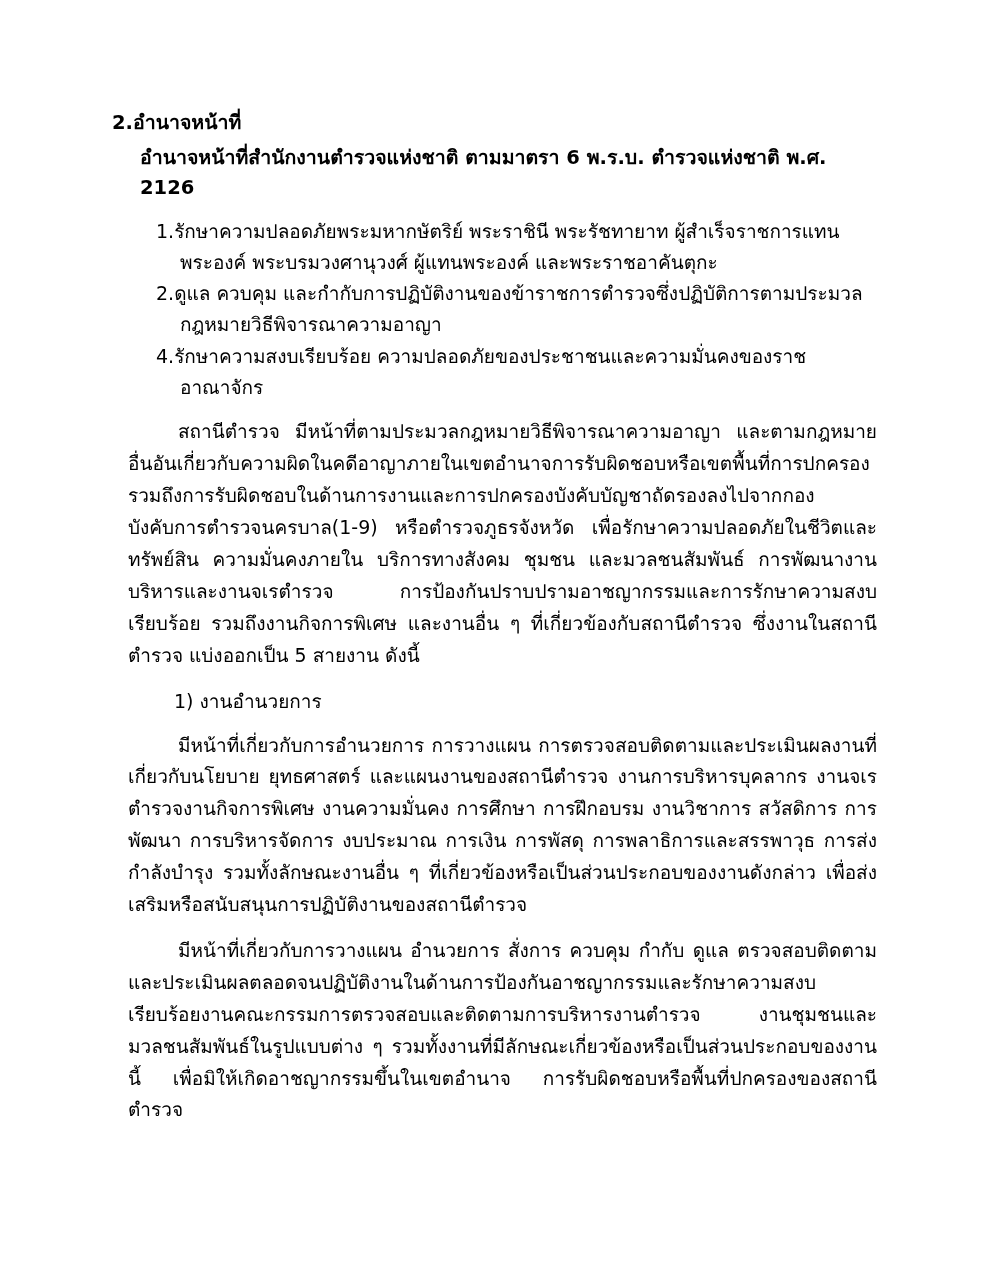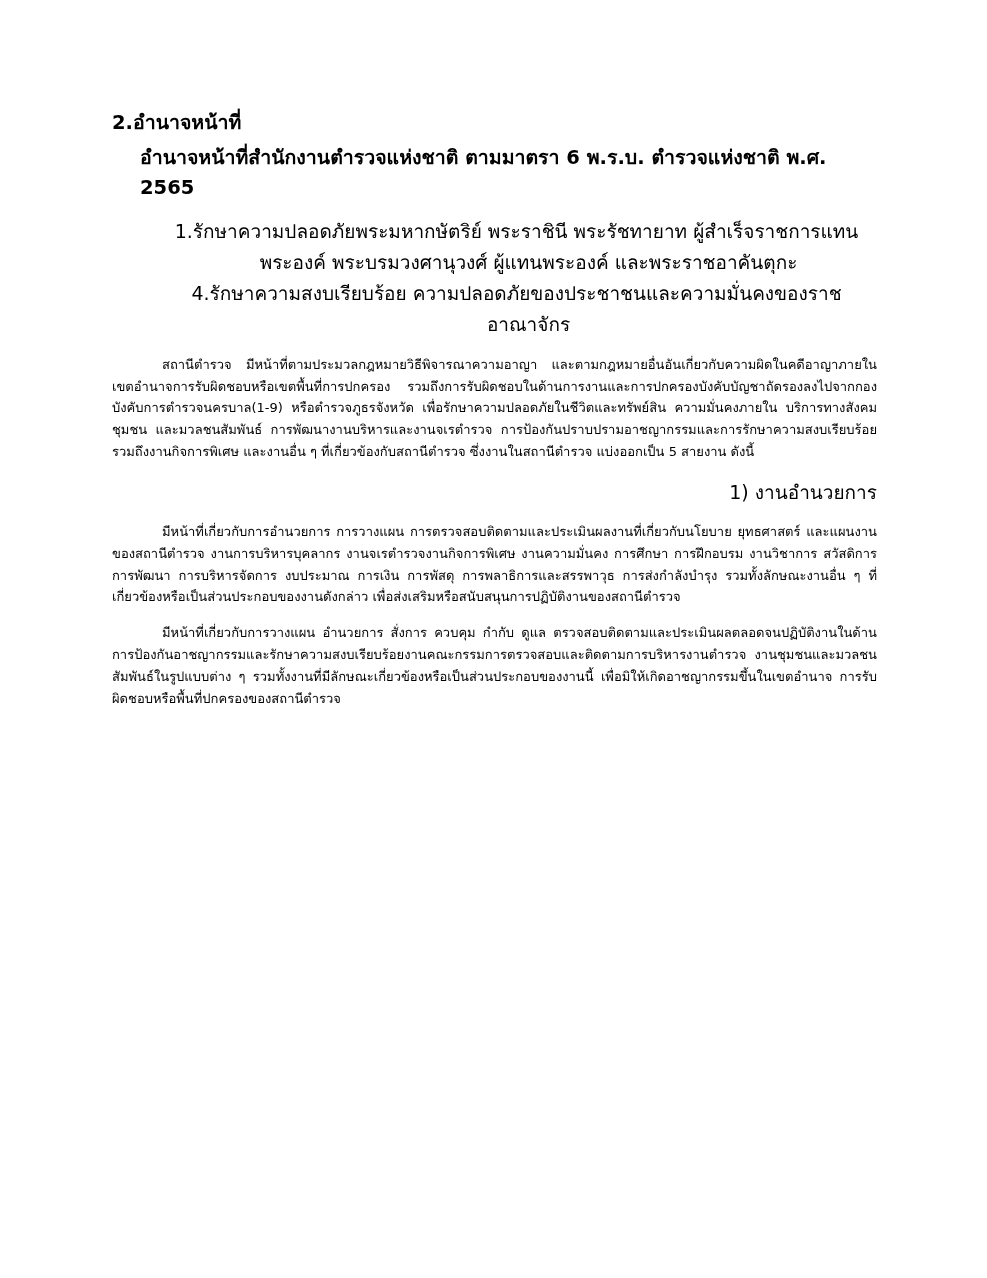--- a/index.html
+++ b/index.html
@@ -31,62 +31,61 @@
     font-size: 19.5px;
     font-weight: bold;
     line-height: 1.5;
     margin: 0 0 4px 0;
     padding-left: 28px;
   }
   ol.duties {
     list-style: none;
     margin: 14px 0 14px 0;
     padding: 0;
-    text-align: center;
   }
   ol.duties li {
     font-size: 19px;
     line-height: 1.62;
     padding-left: 68px;
     text-indent: -24px;
     margin-bottom: 1px;
   }
   ol.duties li .num {
     font-weight: normal;
   }
   p.body {
-    font-size: 13px;
+    font-size: 19px;
     line-height: 1.68;
-    margin: 0 0 14px 0;
+    margin: 0 0 14px 16px;
     text-align: justify;
     text-justify: inter-word;
     text-indent: 50px;
   }
   p.sub-head {
     font-size: 19px;
     line-height: 1.68;
     margin: 0 0 12px 0;
     text-indent: 62px;
-    text-align: right;
   }
   p.last {
     margin-bottom: 0;
   }
 </style>
 </head>
 <body>
 
 <div class="page">
 
   <h1 class="h-main">2.อำนาจหน้าที่</h1>
 
-  <h2 class="h-sub">อำนาจหน้าที่สำนักงานตำรวจแห่งชาติ ตามมาตรา 6 พ.ร.บ. ตำรวจแห่งชาติ พ.ศ. 2565</h2>
+  <h2 class="h-sub">อำนาจหน้าที่สำนักงานตำรวจแห่งชาติ ตามมาตรา 6 พ.ร.บ. ตำรวจแห่งชาติ พ.ศ. 2126</h2>
 
   <ol class="duties">
     <li><span class="num">1.</span><span>รักษาความปลอดภัยพระมหากษัตริย์ พระราชินี พระรัชทายาท ผู้สำเร็จราชการแทนพระองค์ พระบรมวงศานุวงศ์ ผู้แทนพระองค์ และพระราชอาคันตุกะ</span></li>
+    <li><span class="num">2.</span><span>ดูแล ควบคุม และกำกับการปฏิบัติงานของข้าราชการตำรวจซึ่งปฏิบัติการตามประมวลกฎหมายวิธีพิจารณาความอาญา</span></li>
     <li><span class="num">4.</span><span>รักษาความสงบเรียบร้อย ความปลอดภัยของประชาชนและความมั่นคงของราชอาณาจักร</span></li>
   </ol>
 
   <p class="body">สถานีตำรวจ มีหน้าที่ตามประมวลกฎหมายวิธีพิจารณาความอาญา และตามกฎหมายอื่นอันเกี่ยวกับความผิดในคดีอาญาภายในเขตอำนาจการรับผิดชอบหรือเขตพื้นที่การปกครอง รวมถึงการรับผิดชอบในด้านการงานและการปกครองบังคับบัญชาถัดรองลงไปจากกองบังคับการตำรวจนครบาล(1-9) หรือตำรวจภูธรจังหวัด เพื่อรักษาความปลอดภัยในชีวิตและทรัพย์สิน ความมั่นคงภายใน บริการทางสังคม ชุมชน และมวลชนสัมพันธ์ การพัฒนางานบริหารและงานจเรตำรวจ การป้องกันปราบปรามอาชญากรรมและการรักษาความสงบเรียบร้อย รวมถึงงานกิจการพิเศษ และงานอื่น ๆ ที่เกี่ยวข้องกับสถานีตำรวจ ซึ่งงานในสถานีตำรวจ แบ่งออกเป็น 5 สายงาน ดังนี้</p>
 
   <p class="sub-head">1) งานอำนวยการ</p>
 
   <p class="body">มีหน้าที่เกี่ยวกับการอำนวยการ การวางแผน การตรวจสอบติดตามและประเมินผลงานที่เกี่ยวกับนโยบาย ยุทธศาสตร์ และแผนงานของสถานีตำรวจ งานการบริหารบุคลากร งานจเรตำรวจงานกิจการพิเศษ งานความมั่นคง การศึกษา การฝึกอบรม งานวิชาการ สวัสดิการ การพัฒนา การบริหารจัดการ งบประมาณ การเงิน การพัสดุ การพลาธิการและสรรพาวุธ การส่งกำลังบำรุง รวมทั้งลักษณะงานอื่น ๆ ที่เกี่ยวข้องหรือเป็นส่วนประกอบของงานดังกล่าว เพื่อส่งเสริมหรือสนับสนุนการปฏิบัติงานของสถานีตำรวจ</p>
 
 

